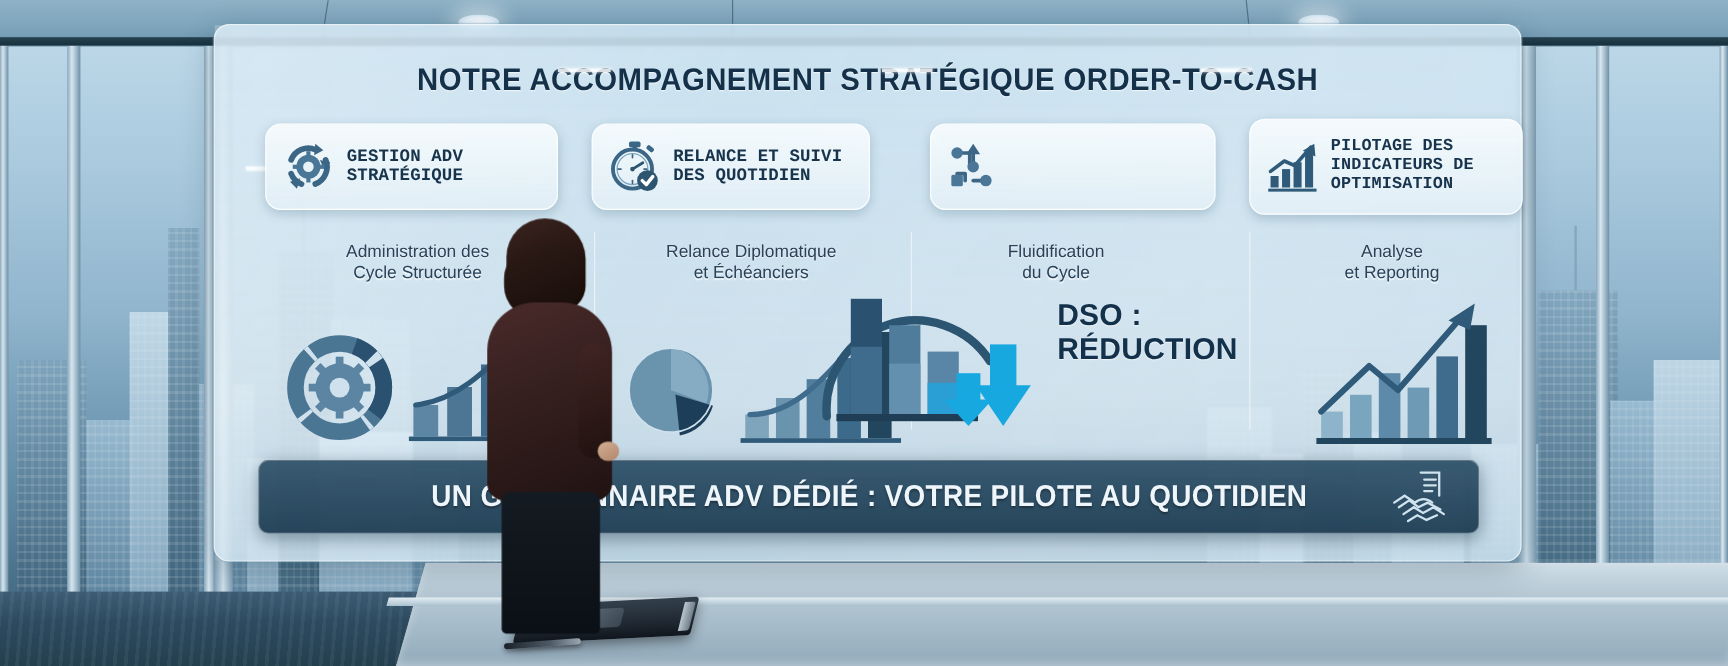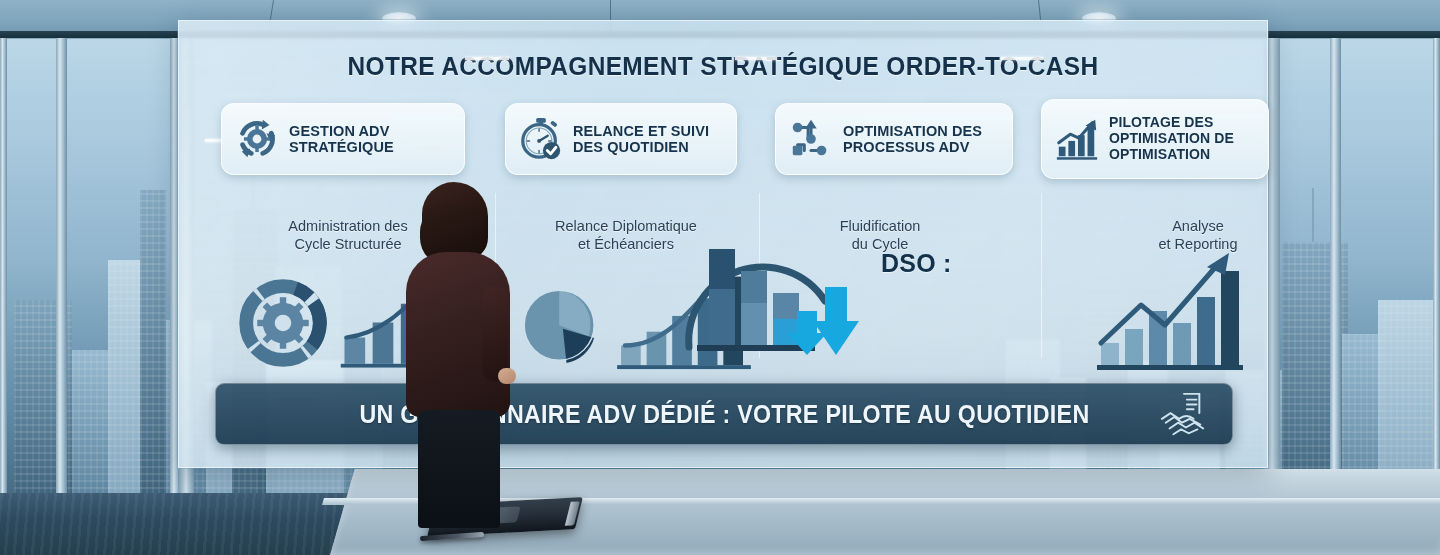--- a/index.html
+++ b/index.html
@@ -96,69 +96,69 @@
     position:absolute; left:420px; bottom:16px; width:64px; height:5px; border-radius:3px;
     background:linear-gradient(90deg,#1b2129,#4d5a66 60%,#9aa7b2);
     transform:rotate(-4deg); box-shadow:0 2px 4px rgba(0,0,0,.4);
   }
 
   
   .panel{
     position:absolute; left:178px; top:20px; width:1090px; height:448px;
     background:linear-gradient(180deg, rgba(203,226,240,.88) 0%, rgba(212,231,242,.84) 35%, rgba(224,238,246,.80) 70%, rgba(205,226,238,.84) 100%);
     border:1px solid rgba(255,255,255,.6);
-    border-radius:0;
+    border-radius:13px;
     box-shadow:0 6px 26px rgba(20,50,70,.28), 0 0 0 1px rgba(120,165,190,.35);
     backdrop-filter:blur(1px);
   }
   .panel-sheen{
     position:absolute; inset:0; pointer-events:none;
     background:linear-gradient(120deg, rgba(255,255,255,.22) 0%, rgba(255,255,255,0) 35%, rgba(255,255,255,.10) 70%, rgba(255,255,255,0) 100%);
   }
 
   .title{
     position:absolute; left:0; top:30px; width:100%; text-align:center;
     font-size:26px; font-weight:bold; letter-spacing:.4px;
     color:#15314a; text-shadow:0 1px 1px rgba(255,255,255,.7);
     transform:scaleX(.94);
   }
 
   
-  .cards{ position:absolute; left:36px; top:82px; width:1018px; height:72px; }
+  .cards{ position:absolute; left:36px; top:82px; width:1018px; height:72px;font-family:Liberation Mono, monospace; }
   .connector{
     position:absolute; top:36px; height:3px; background:rgba(255,255,255,.85);
     box-shadow:0 0 3px rgba(255,255,255,.9);
   }
   .card{
     position:absolute; top:0; height:72px;
     background:linear-gradient(180deg, rgba(246,251,253,.93), rgba(226,239,246,.88));
     border:1px solid rgba(255,255,255,.85);
     border-radius:13px;
     box-shadow:0 3px 9px rgba(30,70,95,.22);
     display:flex; align-items:center; gap:9px; padding:0 12px;
   }
   .card .ic{ flex:0 0 auto; display:flex; align-items:center; justify-content:center; }
   .card .lbl{
     font-size:14.5px; font-weight:bold; line-height:1.12; color:#17344c;
     letter-spacing:.1px;
   }
   .card.c1{ left:6px;   width:244px; }
-  .card.c2{ left:290px; width:232px; }
+  .card.c2{ left:278px; width:232px; }
   .card.c3{ left:560px; width:238px; }
   .card.c4{ left:826px; width:228px; height:80px; top:-4px; }
   .card.c4 .lbl{ font-size:14px; }
 
   
   .subs{ position:absolute; left:36px; top:180px; width:1018px; height:40px; }
   .sub{ position:absolute; text-align:center; font-size:14.5px; line-height:1.25;
-        color:#2a4158; text-shadow:0 1px 1px rgba(255,255,255,.75);margin-top:16px; }
+        color:#2a4158; text-shadow:0 1px 1px rgba(255,255,255,.75); }
   .sub.s1{ left:18px;  width:230px; }
   .sub.s2{ left:296px; width:230px; }
   .sub.s3{ left:560px; width:210px; }
-  .sub.s4{ left:878px; width:210px; }
+  .sub.s4{ left:840px; width:210px; }
 
   
   .vdiv{ position:absolute; top:172px; width:1px; height:165px; background:rgba(255,255,255,.55); }
 
   
   .gfx{ position:absolute; left:36px; top:222px; width:1018px; height:130px; }
   .gslot{ position:absolute; top:0; height:130px; display:flex; align-items:flex-end; gap:8px; }
   .gslot.g1{ left:22px; }
   .gslot.g2{ left:300px; }
   .gslot.g4{ left:880px; }
@@ -361,42 +361,38 @@
               <path d="M24 36 H31"></path>
               <path d="M24 24 V10"></path>
             </g>
             <polygon points="24,4 30,13 18,13" fill="#3c6685"></polygon>
             <circle cx="10" cy="12" r="5" fill="#4a7697"></circle>
             <circle cx="24" cy="24" r="5" fill="#4a7697"></circle>
             <circle cx="35" cy="36" r="5" fill="#4a7697"></circle>
             <rect x="5" y="31" width="10" height="10" rx="1.5" fill="#4a7697"></rect>
           </svg>
         </span>
-        <span class="lbl">
-          <span>OPTIMISATION DES</span><br>
-          <span>PROCESSUS ADV</span>
-        </span>
       </div>
 
       <div class="card c4">
         <span class="ic">
           <svg width="46" height="46" viewBox="0 0 48 48">
             <g fill="#2f5group"></g>
             <rect x="5" y="32" width="7" height="10" fill="#2f5a7a"></rect>
             <rect x="15" y="26" width="7" height="16" fill="#2f5a7a"></rect>
             <rect x="25" y="20" width="7" height="22" fill="#2f5a7a"></rect>
             <rect x="35" y="12" width="7" height="30" fill="#2f5a7a"></rect>
             <rect x="3" y="43" width="42" height="2.6" fill="#2f5a7a"></rect>
             <path d="M5 28 L17 19 L26 23 L40 7" fill="none" stroke="#2f5a7a" stroke-width="3.2" stroke-linecap="round" stroke-linejoin="round"></path>
             <polygon points="43,4 44,15 33,10" fill="#2f5a7a"></polygon>
           </svg>
         </span>
         <span class="lbl">
           <span>PILOTAGE DES</span><br>
-          <span>OPTIMISATION DE</span><br>
+          <span>INDICATEURS DE</span><br>
           <span>OPTIMISATION</span>
         </span>
       </div>
     </div>
 
     <div class="subs">
       <div class="sub s1">
         <span>Administration des</span><br>
         <span>Cycle Structurée</span>
       </div>
@@ -499,21 +495,21 @@
           <rect x="122" y="84" width="20" height="26" fill="#17a8e0"></rect>
           <polygon points="112,106 152,106 132,128" fill="#17a8e0"></polygon>
         </g>
         <g>
           <rect x="150" y="60" width="22" height="38" fill="#17a8e0"></rect>
           <polygon points="138,94 184,94 161,128" fill="#17a8e0"></polygon>
         </g>
       </svg>
       <div class="dso-text">
         <span>DSO :</span><br>
-        <br>
+        <span>RÉDUCTION</span><br>
       </div>
     </div>
 
     <div class="banner">
       <div class="banner-text">UN GESTIONNAIRE ADV DÉDIÉ : VOTRE PILOTE AU QUOTIDIEN</div>
       <span class="hs">
         <svg width="50" height="50" viewBox="0 0 52 52">
           <g fill="none" stroke="#cfe3ee" stroke-width="2" stroke-linecap="round">
             <path d="M27 4 H43 V24"></path>
             <line x1="30" y1="10" x2="40" y2="10"></line>

